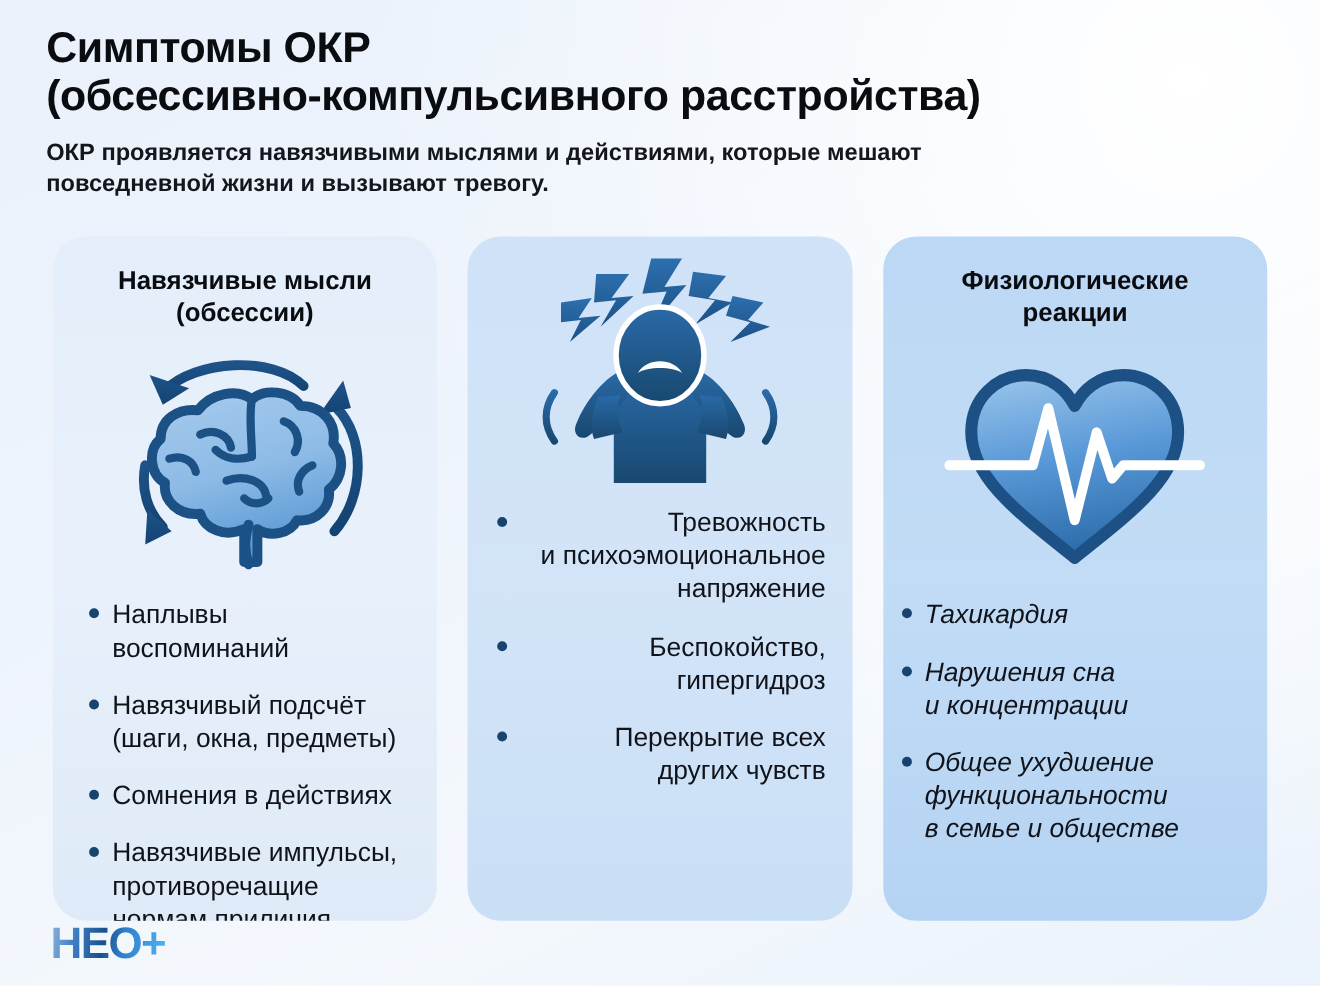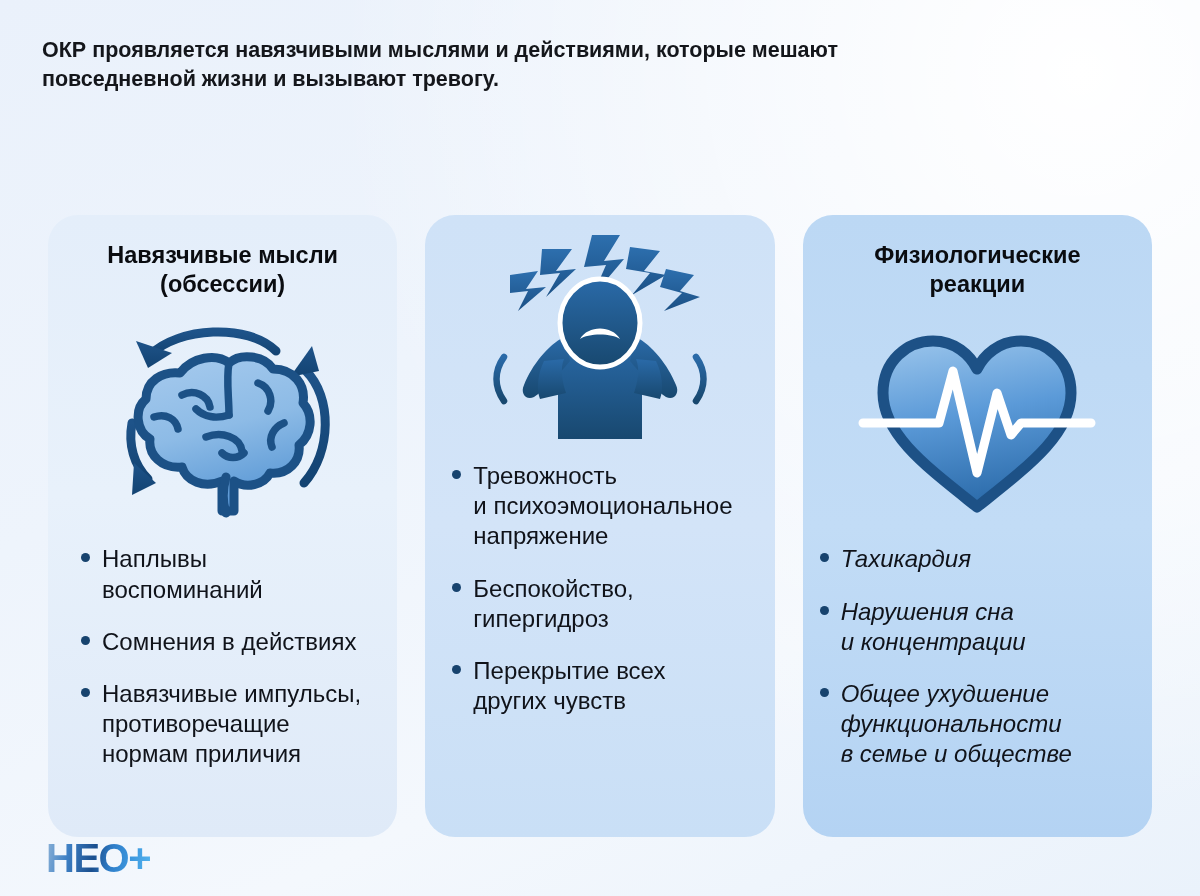--- a/index.html
+++ b/index.html
@@ -87,21 +87,21 @@
   .icon-wrap svg { display:block; }
 
   
   .bullets {
     width:100%;
     padding:0 24px 0 30px;
     margin-top:4px;
     list-style:none;
   }
   .card-1 .bullets { padding-left:32px; }
-  .card-2 .bullets { padding-left:26px; }
+  .card-2 .bullets { padding-left:26px;text-align:right; }
   .card-3 .bullets { padding-left:16px;font-style:italic; }
 
   .bullet {
     position:relative;
     padding-left:22px;
     margin-bottom:22px;
     font-size:24px;
     line-height:1.26;
     color:#10131a;
     white-space:pre-line;
@@ -133,20 +133,22 @@
     background-clip:text;
     color:transparent;
     -webkit-text-fill-color:transparent;
     line-height:1;
   }
 </style>
 </head>
 <body>
 
 <div class="header">
+  <h1 class="title">Симптомы ОКР
+(обсессивно-компульсивного расстройства)</h1>
   <p class="subtitle">ОКР проявляется навязчивыми мыслями и действиями, которые мешают
 повседневной жизни и вызывают тревогу.</p>
 </div>
 
 <div class="cards">
 
   <div class="card card-1">
     <div class="card-title">Навязчивые мысли
 (обсессии)</div>
 
@@ -190,20 +192,22 @@
           <path d="M124 148 C130 154 140 154 146 148"></path>
           <path d="M131 110 C118 114 106 112 98 104"></path>
         </g>
 
         <path d="M128 172 C124 186 124 196 128 208" fill="none" stroke="#1c5186" stroke-width="9" stroke-linecap="round"></path>
       </svg>
     </div>
 
     <ul class="bullets">
       <li class="bullet">Наплывы воспоминаний</li>
+      <li class="bullet">Навязчивый подсчёт
+(шаги, окна, предметы)</li>
       <li class="bullet">Сомнения в действиях</li>
       <li class="bullet">Навязчивые импульсы,
 противоречащие
 нормам приличия</li>
     </ul>
   </div>
 
   <div class="card card-2">
 
     <div class="icon-wrap">

